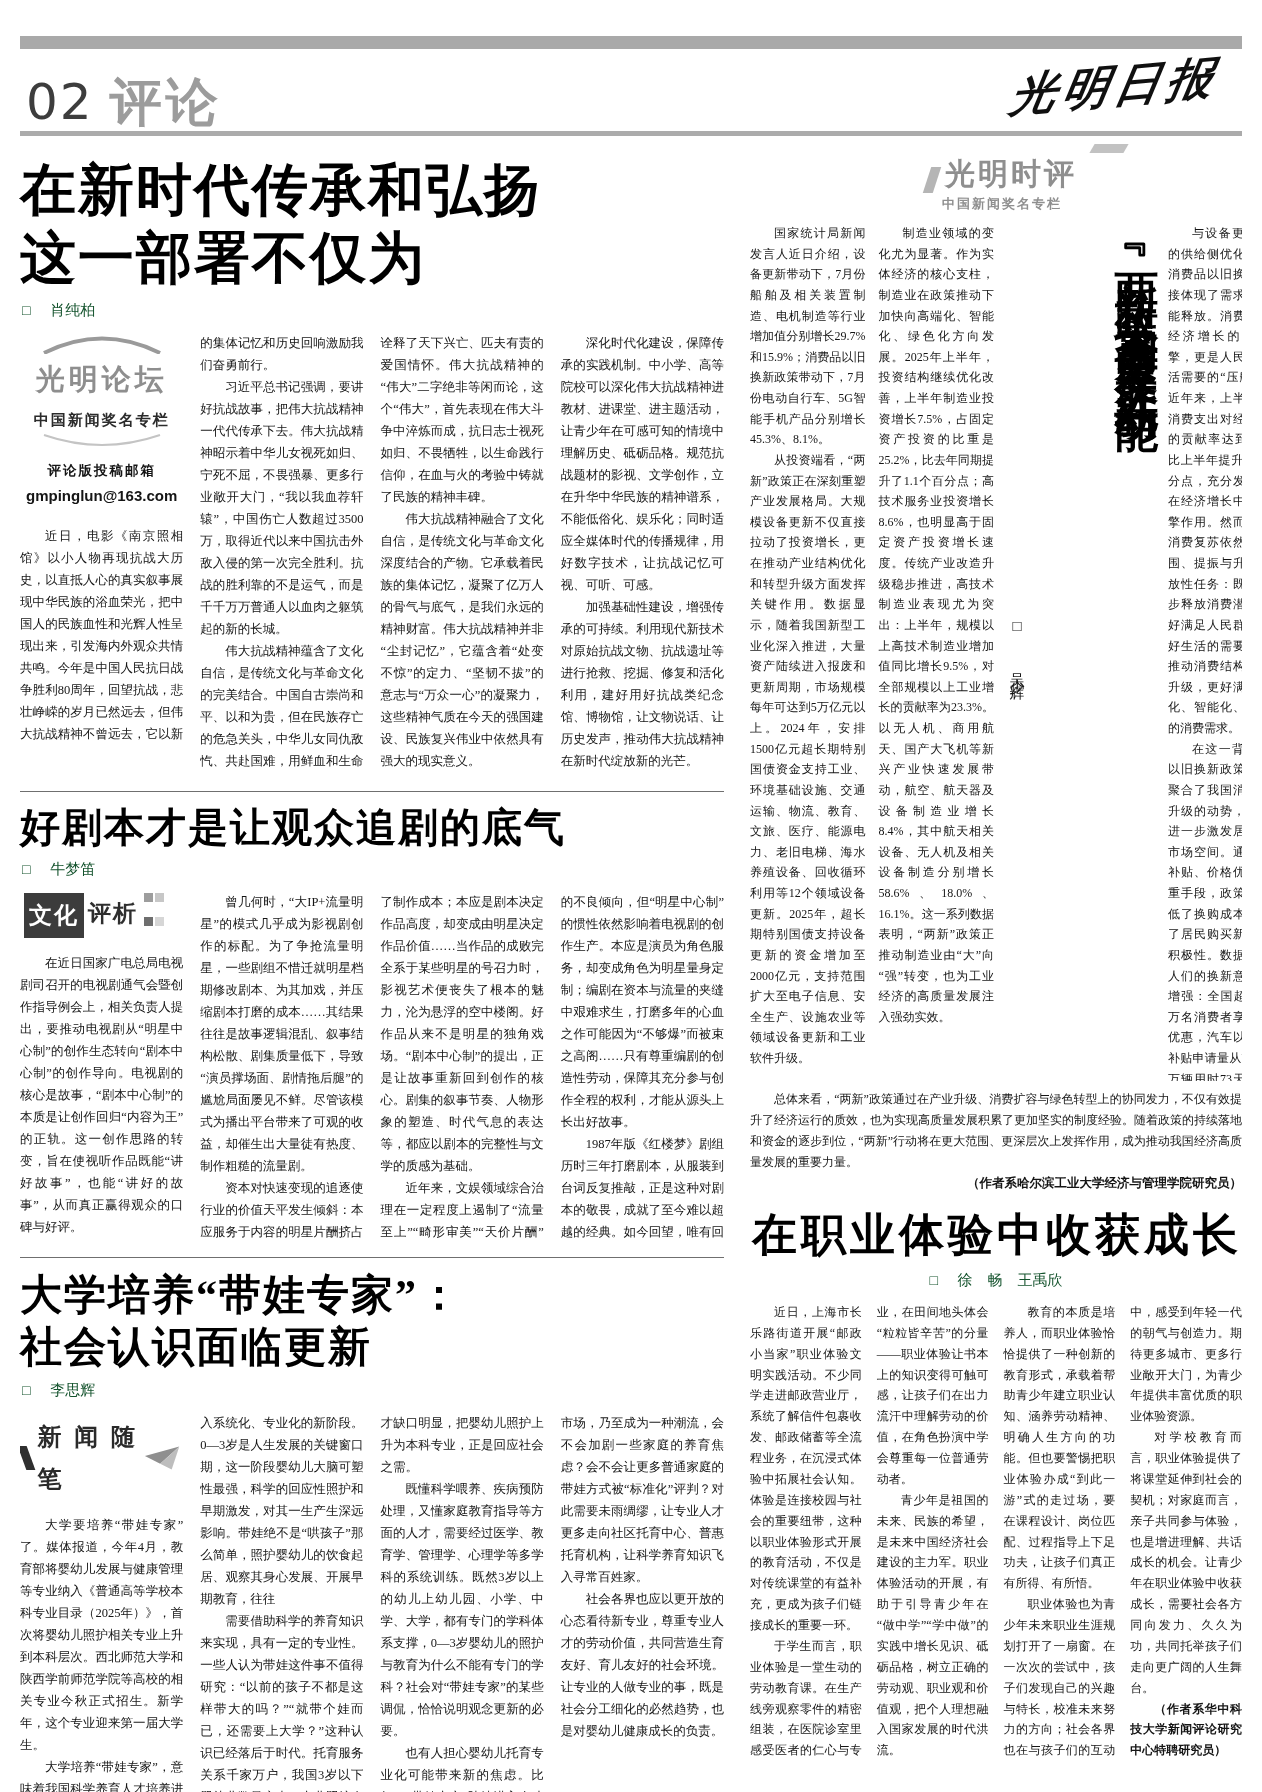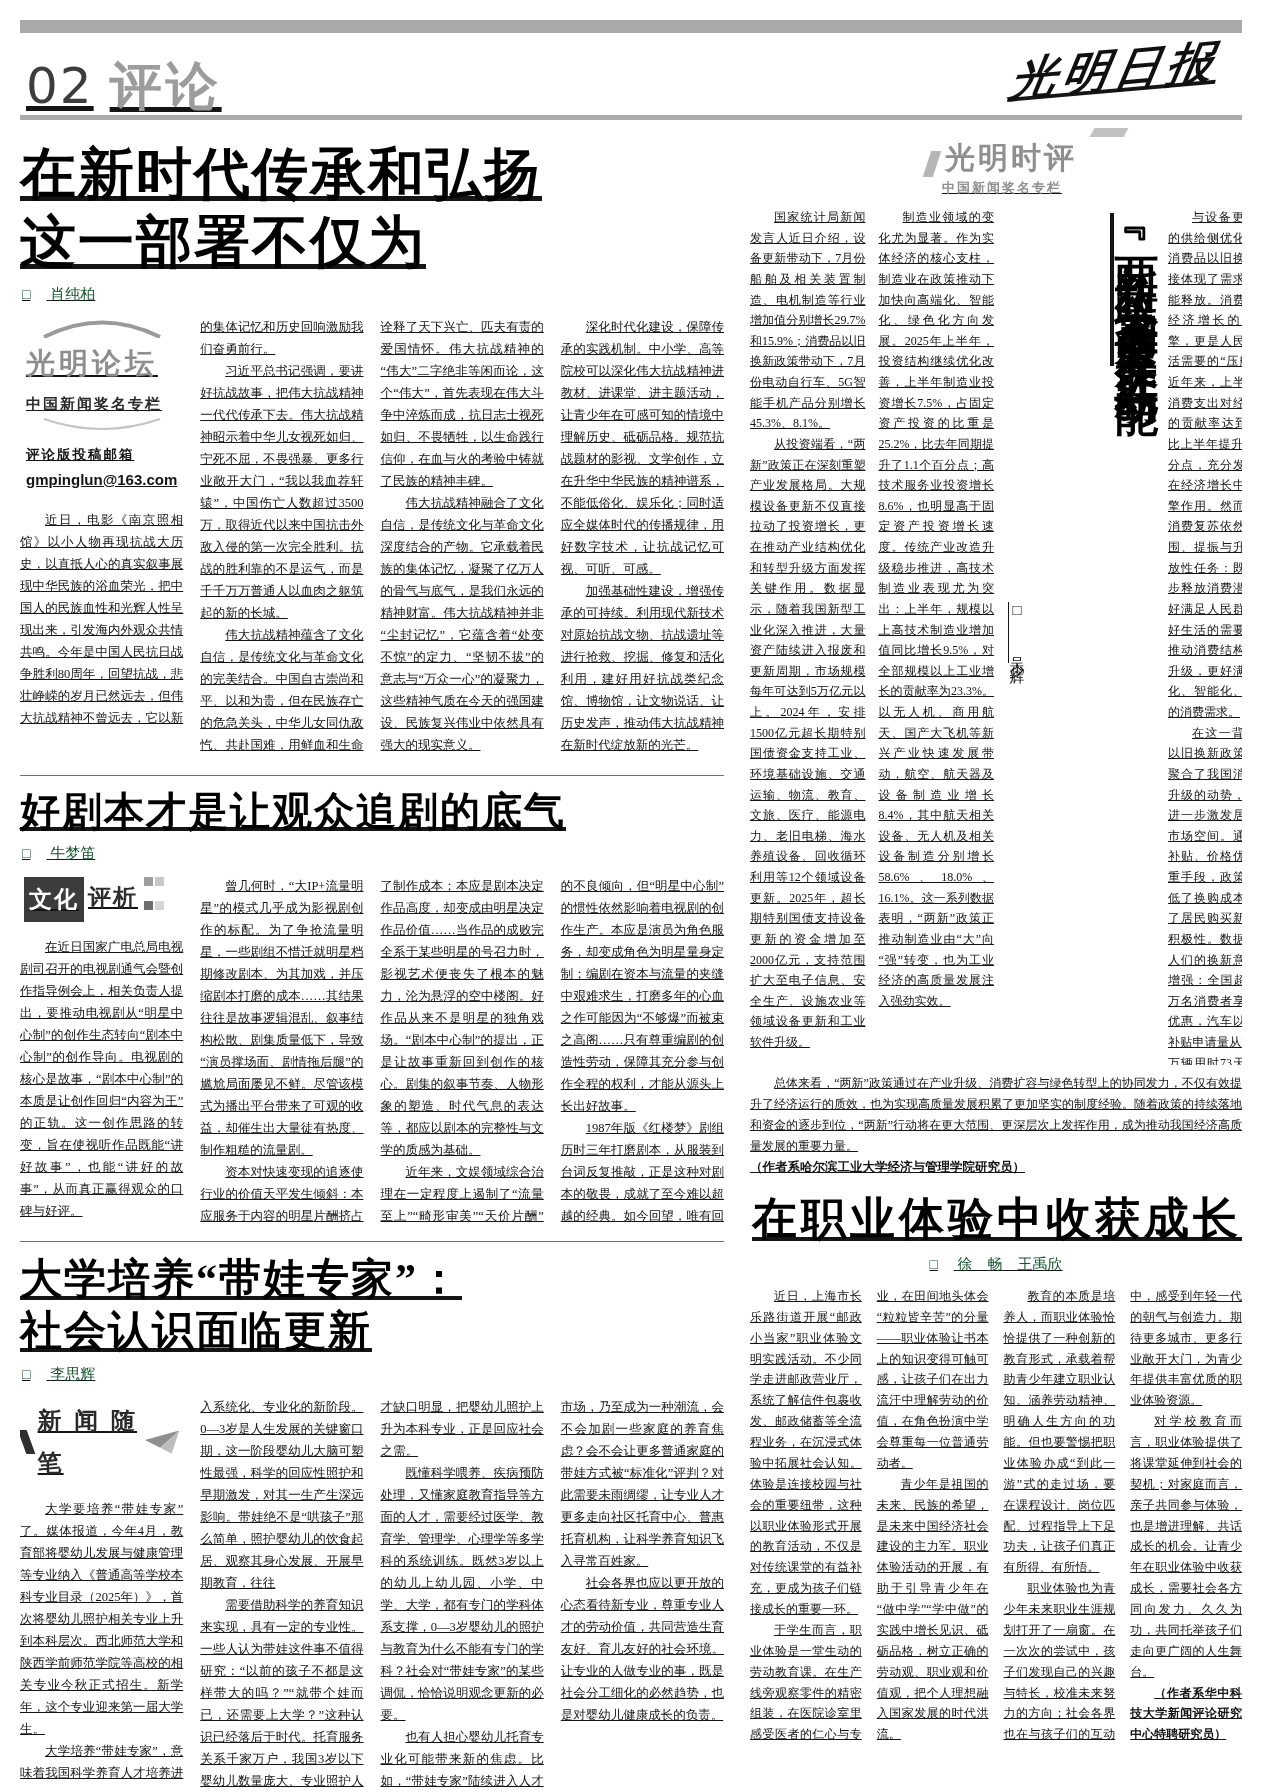--- a/index.html
+++ b/index.html
@@ -1,18 +1,18 @@
 <!DOCTYPE html>
 <html lang="zh"><head>
 <meta charset="utf-8">
 <style>
   html,body{margin:0;padding:0;background:#e9e9e9;}
   .page{width:1262px;height:1792px;margin:0 auto;background:#fff;color:#151515;
         font-family:"Liberation Serif","DejaVu Serif",serif;box-sizing:border-box;
-        padding:0 20px;overflow:hidden;position:relative;text-decoration:underline;}
+        padding:16px 20px;overflow:hidden;position:relative;}
   
   .topbar{height:13px;background:#a9a9a9;margin-top:20px;}
   .header-row{display:flex;align-items:flex-end;justify-content:space-between;padding:6px 6px 4px;}
   .header-left{display:flex;align-items:flex-end;}
   .pagenum{font-family:"DejaVu Sans",sans-serif;font-size:50px;line-height:1;color:#3d3d3d;letter-spacing:2px;}
   .section-name{font-size:52px;line-height:.95;color:#9c9c9c;font-weight:bold;margin-left:16px;letter-spacing:4px;}
   .dateline{font-size:13px;font-weight:bold;color:#1c1c1c;margin-left:30px;padding-bottom:4px;letter-spacing:1px;}
   .dateline span{margin-right:14px;}
   .masthead{font-size:46px;font-weight:bold;font-style:italic;transform:skew(-10deg,-5deg);
             color:#101010;letter-spacing:6px;padding:0 18px 10px 0;}
@@ -25,21 +25,21 @@
   
   .headline{font-size:56px;font-weight:bold;line-height:1.22;letter-spacing:2px;margin:4px 0 8px;color:#000;}
   .headline.small{font-size:40px;}
   .byline{font-size:15px;margin:4px 2px 12px;color:#14532d;}
   .byline .sq{margin-right:16px;font-size:14px;}
   .body-cols{font-size:12.5px;line-height:1.76;text-align:justify;overflow:hidden;column-gap:17px;}
   .cols4{column-count:4;}
   .body-cols p{margin:0;text-indent:2em;}
   .endnote{font-weight:bold;font-family:"Liberation Sans","DejaVu Sans",sans-serif;font-size:12px;}
   
-  .badge-luntan{break-inside:avoid;margin:2px 6px 16px;}
+  .badge-luntan{break-inside:avoid;text-align:center;margin:2px 6px 16px;}
   .luntan-title{font-size:29px;font-weight:bold;color:#8e8e8e;letter-spacing:4px;font-family:"Liberation Sans",sans-serif;}
   .luntan-sub{font-size:15px;font-weight:bold;color:#2b2b2b;margin-top:2px;letter-spacing:2px;font-family:"Liberation Sans",sans-serif;}
   .luntan-mail-label{font-size:13.5px;font-weight:bold;margin-top:12px;letter-spacing:2px;}
   .luntan-mail{font-size:15px;font-weight:bold;font-family:"Liberation Sans",sans-serif;}
   
   .badge-shiping{width:240px;margin:2px 120px 10px auto;text-align:center;position:relative;}
   .shiping-title{font-size:30px;font-weight:bold;color:#8f8f8f;letter-spacing:3px;font-family:"Liberation Sans",sans-serif;display:inline-block;}
   .shiping-sub{font-size:13px;font-weight:bold;color:#8f8f8f;letter-spacing:2px;font-family:"Liberation Sans",sans-serif;}
   .slash{display:inline-block;width:10px;height:26px;background:#b5b5b5;transform:skew(-18deg);margin-right:8px;vertical-align:middle;}
   .quad{position:absolute;right:-4px;top:-10px;width:34px;height:9px;background:#c2c2c2;transform:skew(-30deg);}
@@ -60,21 +60,21 @@
   
   .lx-top{display:flex;height:858px;overflow:hidden;gap:8px;}
   .lx-left{width:244px;flex:none;column-count:2;column-gap:13px;font-size:12px;line-height:1.72;text-align:justify;overflow:hidden;}
   .lx-left p,.lx-right p{margin:0;text-indent:2em;}
   .lx-byline{width:24px;flex:none;writing-mode:vertical-rl;font-size:15px;padding-top:395px;letter-spacing:6px;}
   .lx-head{width:126px;flex:none;writing-mode:vertical-rl;font-size:44px;font-weight:bold;
            letter-spacing:9px;line-height:1.1;color:#000;margin:6px auto 0;}
   .lx-right{width:116px;flex:none;font-size:12px;line-height:1.72;text-align:justify;overflow:hidden;}
   .lx-bottom{font-size:12px;line-height:1.75;text-align:justify;margin-top:8px;overflow:hidden;max-height:96px;}
   .lx-bottom p{margin:0;text-indent:2em;}
-  .lx-endnote{font-weight:bold;font-family:"Liberation Sans","DejaVu Sans",sans-serif;font-size:12.5px;margin-top:2px;}
+  .lx-endnote{text-align:right;font-weight:bold;font-family:"Liberation Sans","DejaVu Sans",sans-serif;font-size:12.5px;margin-top:2px;}
   
   .zy{margin-top:16px;}
   .zy .headline{text-align:right;font-size:45px;letter-spacing:4px;margin-top:10px;}
   .zy .byline{text-align:center;margin-bottom:12px;}
   .zy-body{column-count:4;column-gap:15px;font-size:12px;line-height:1.74;text-align:justify;height:512px;overflow:hidden;}
   .zy-body p{margin:0;text-indent:2em;}
   .arc-svg{display:block;margin:0 auto;}
 </style>
 </head>
 <body>

